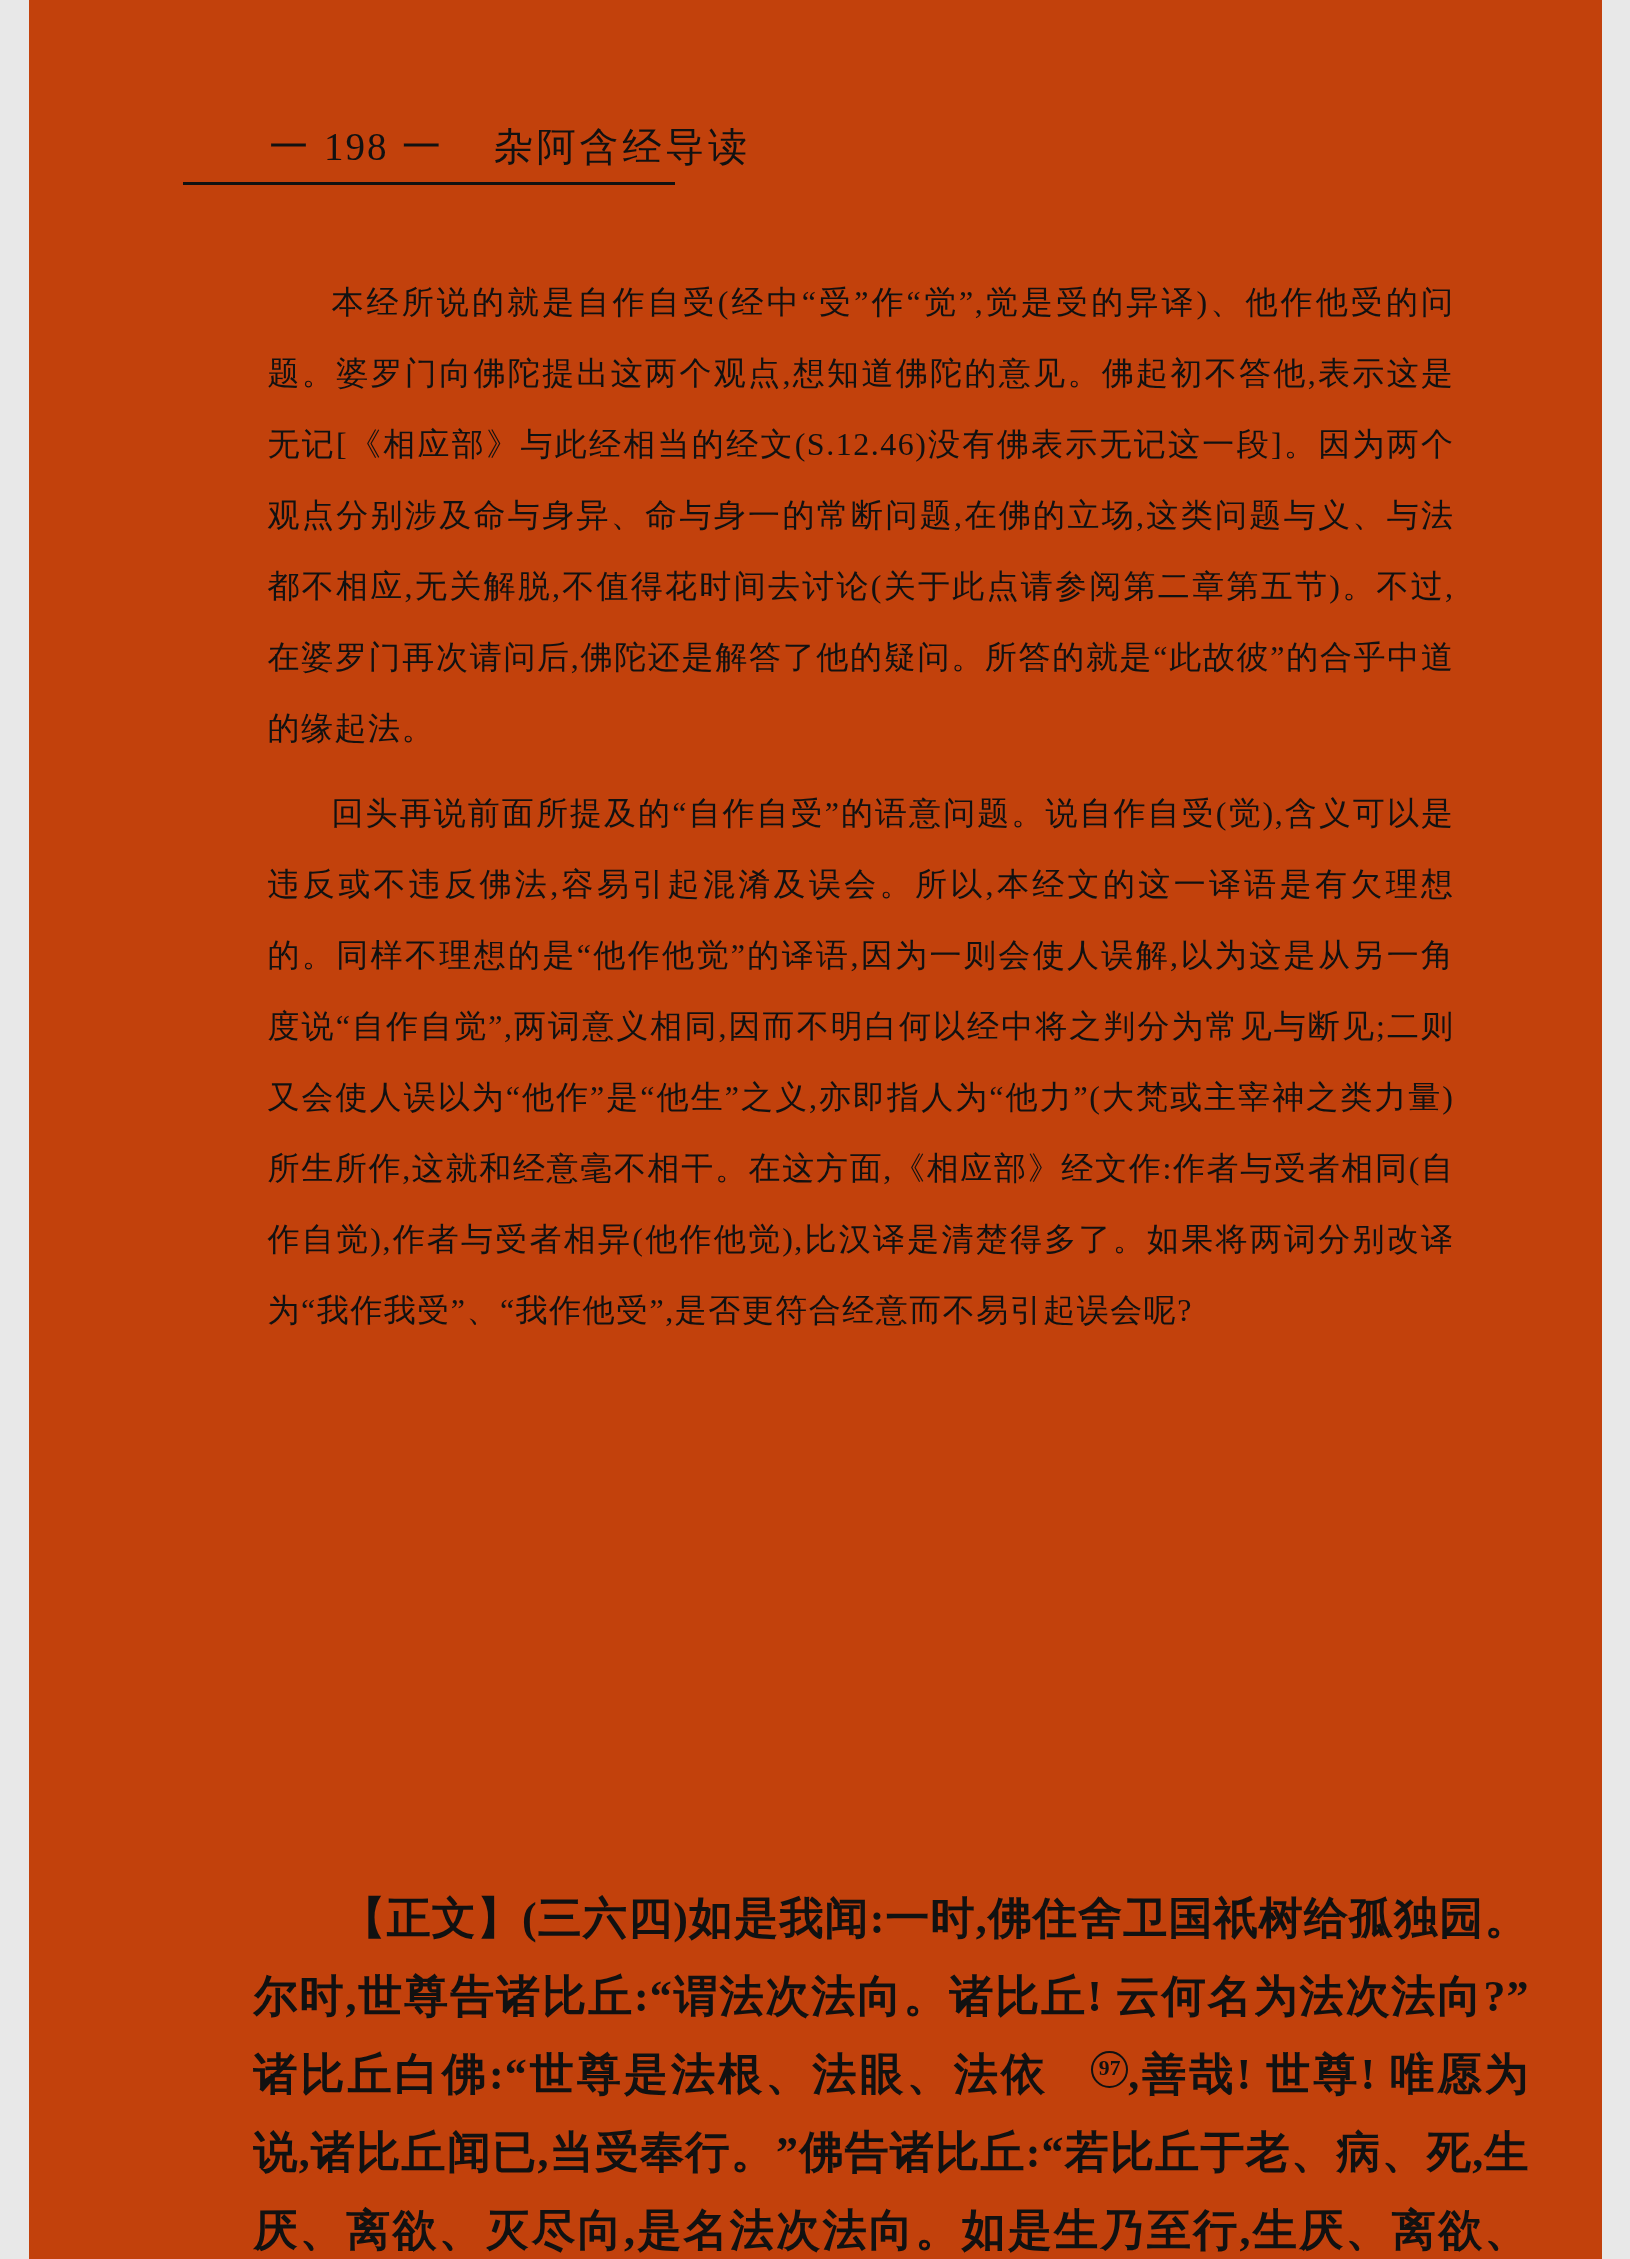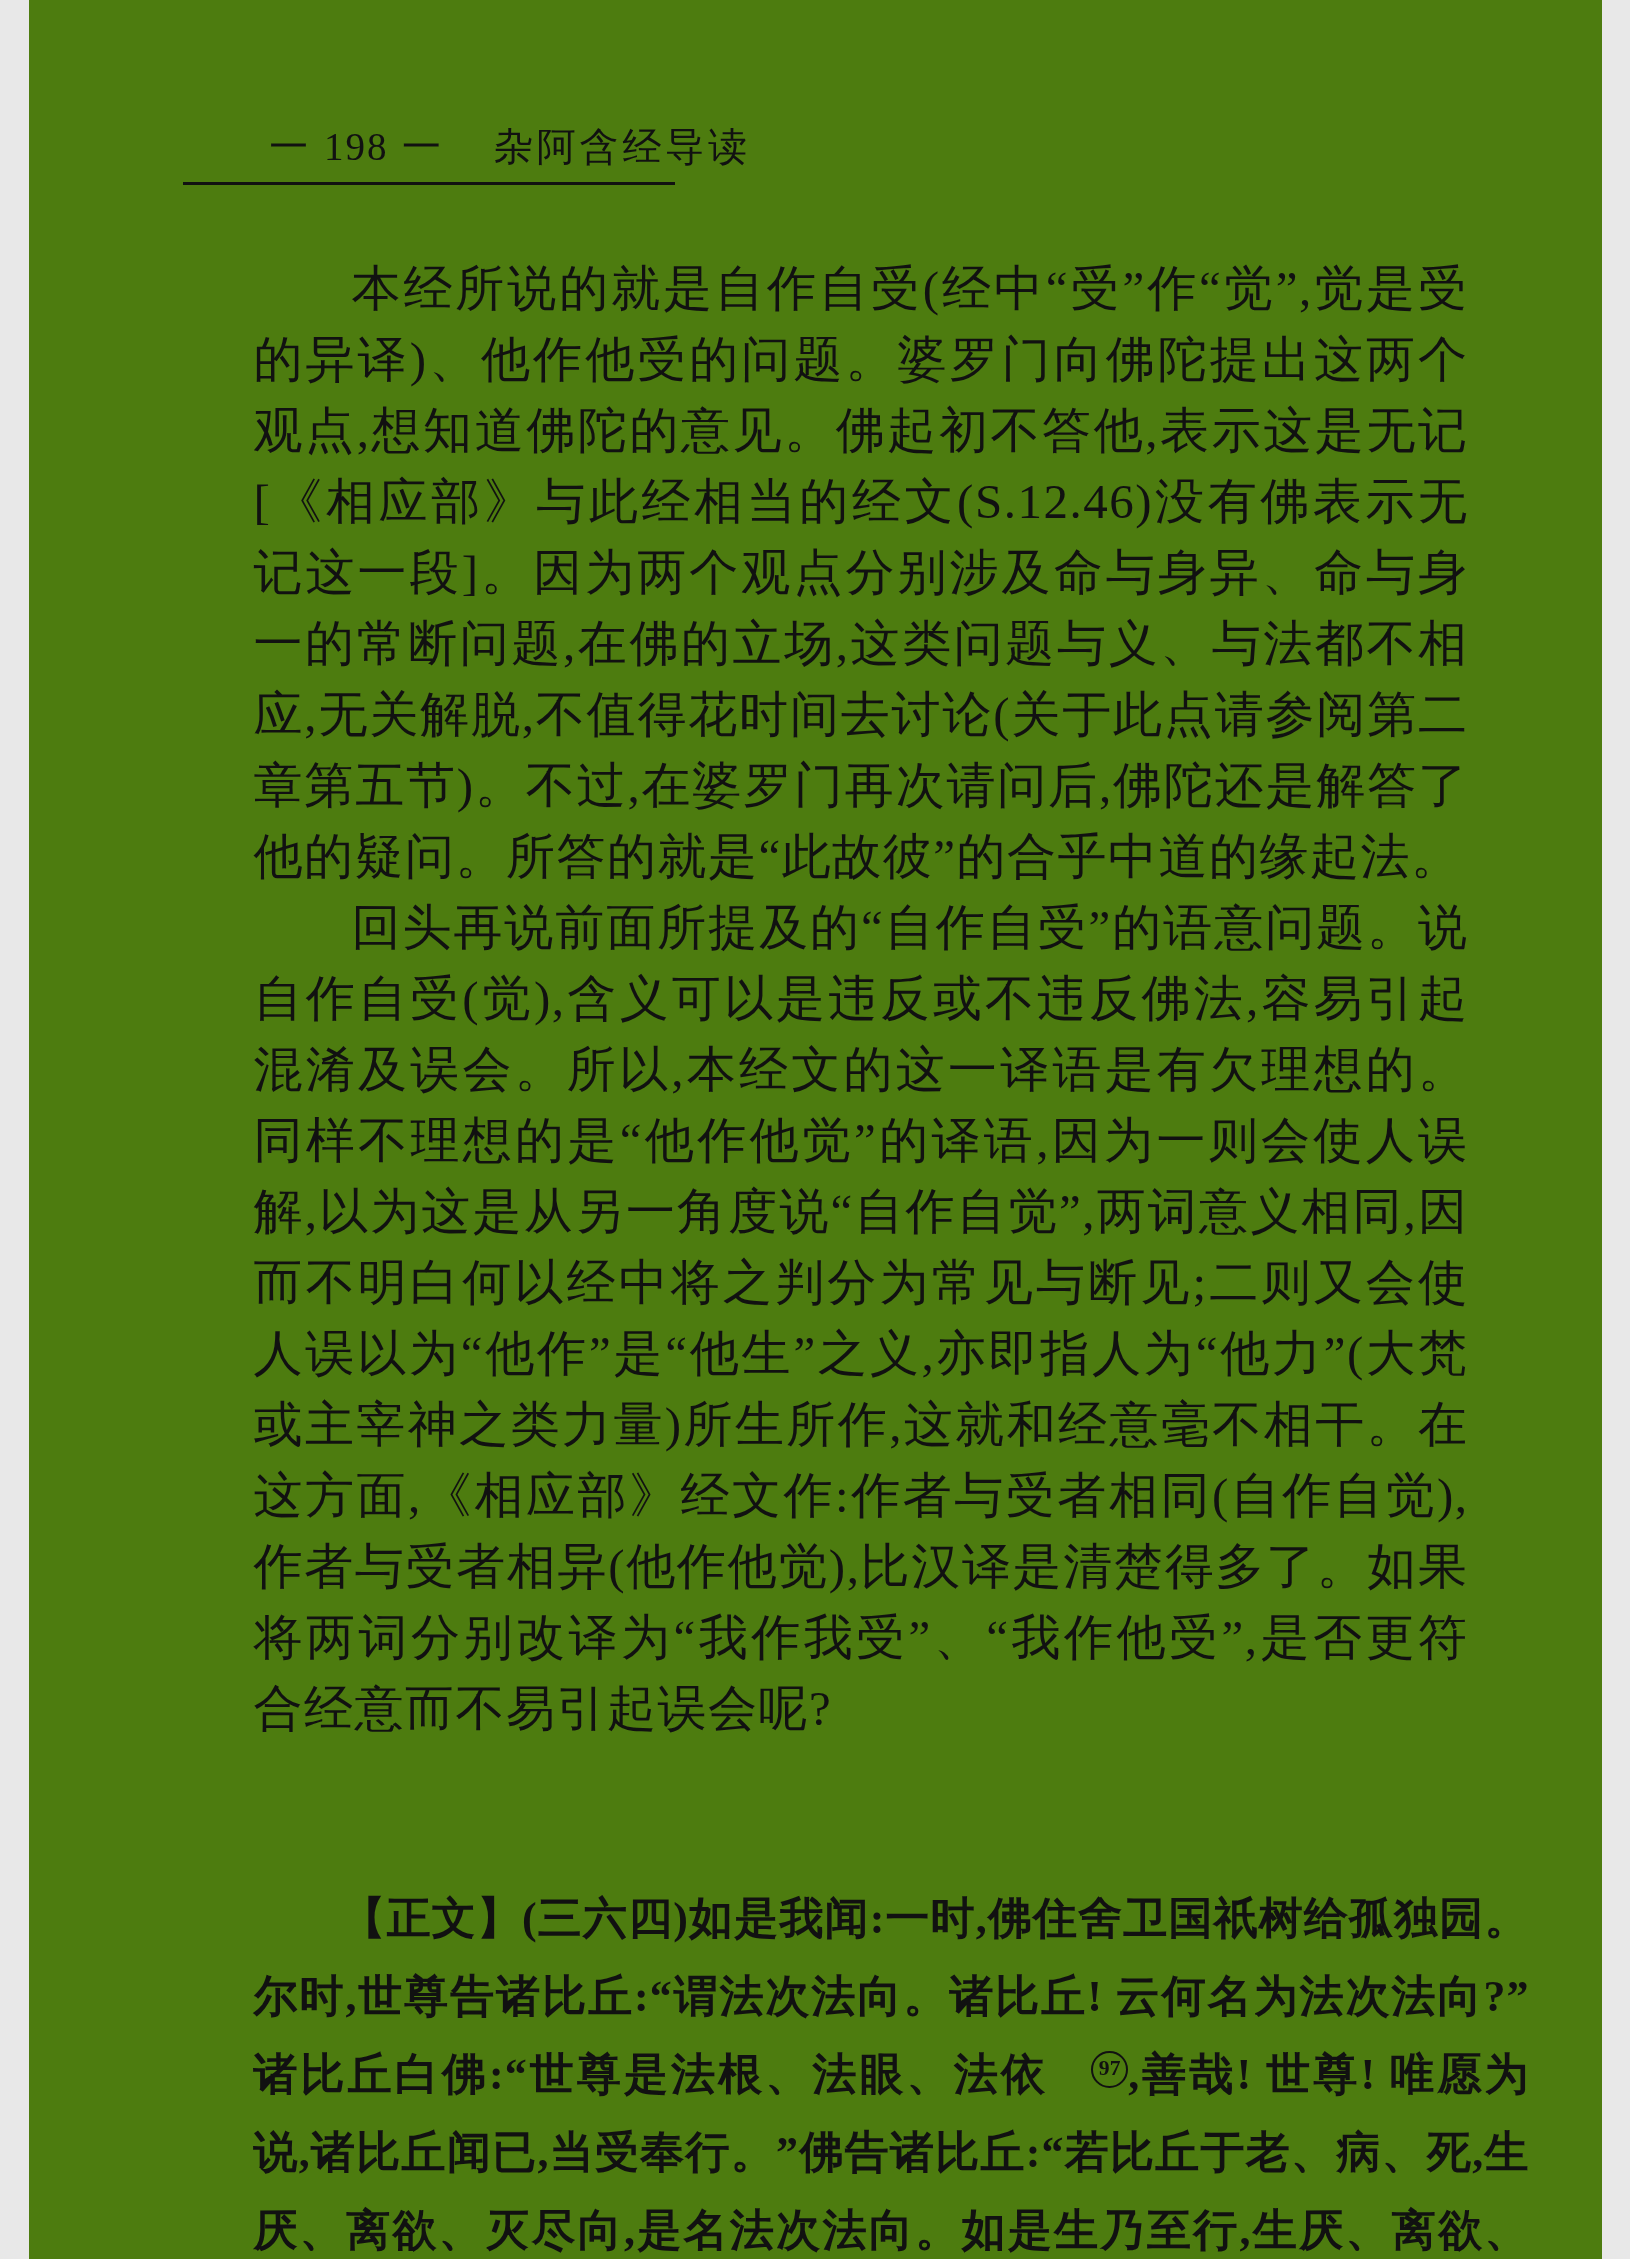--- a/index.html
+++ b/index.html
@@ -5,21 +5,21 @@
   html, body {
     margin: 0;
     padding: 0;
     background: #e8e8e8;
   }
   .page {
     position: relative;
     width: 1573px;
     height: 2259px;
     margin: 0 auto;
-    background: #4d7c0f;
+    background: #c2410c;
     color: #111111;
     font-family: "Liberation Serif", "DejaVu Serif", serif;
     overflow: hidden;
   }
   
   .running-head {
     position: absolute;
     top: 123px;
     left: 227px;
     font-size: 39px;
@@ -45,22 +45,22 @@
     background: #111111;
   }
   
   .body-text {
     position: absolute;
     top: 253px;
     left: 225px;
     width: 1215px;
   }
   .body-text p {
-    margin: 0;
-    font-size: 49px;
+    margin: 14px;
+    font-size: 32px;
     line-height: 71px;
     letter-spacing: 1.5px;
     text-align: justify;
     text-indent: 2em;
   }
   
   .scripture {
     position: absolute;
     top: 1880px;
     left: 225px;

